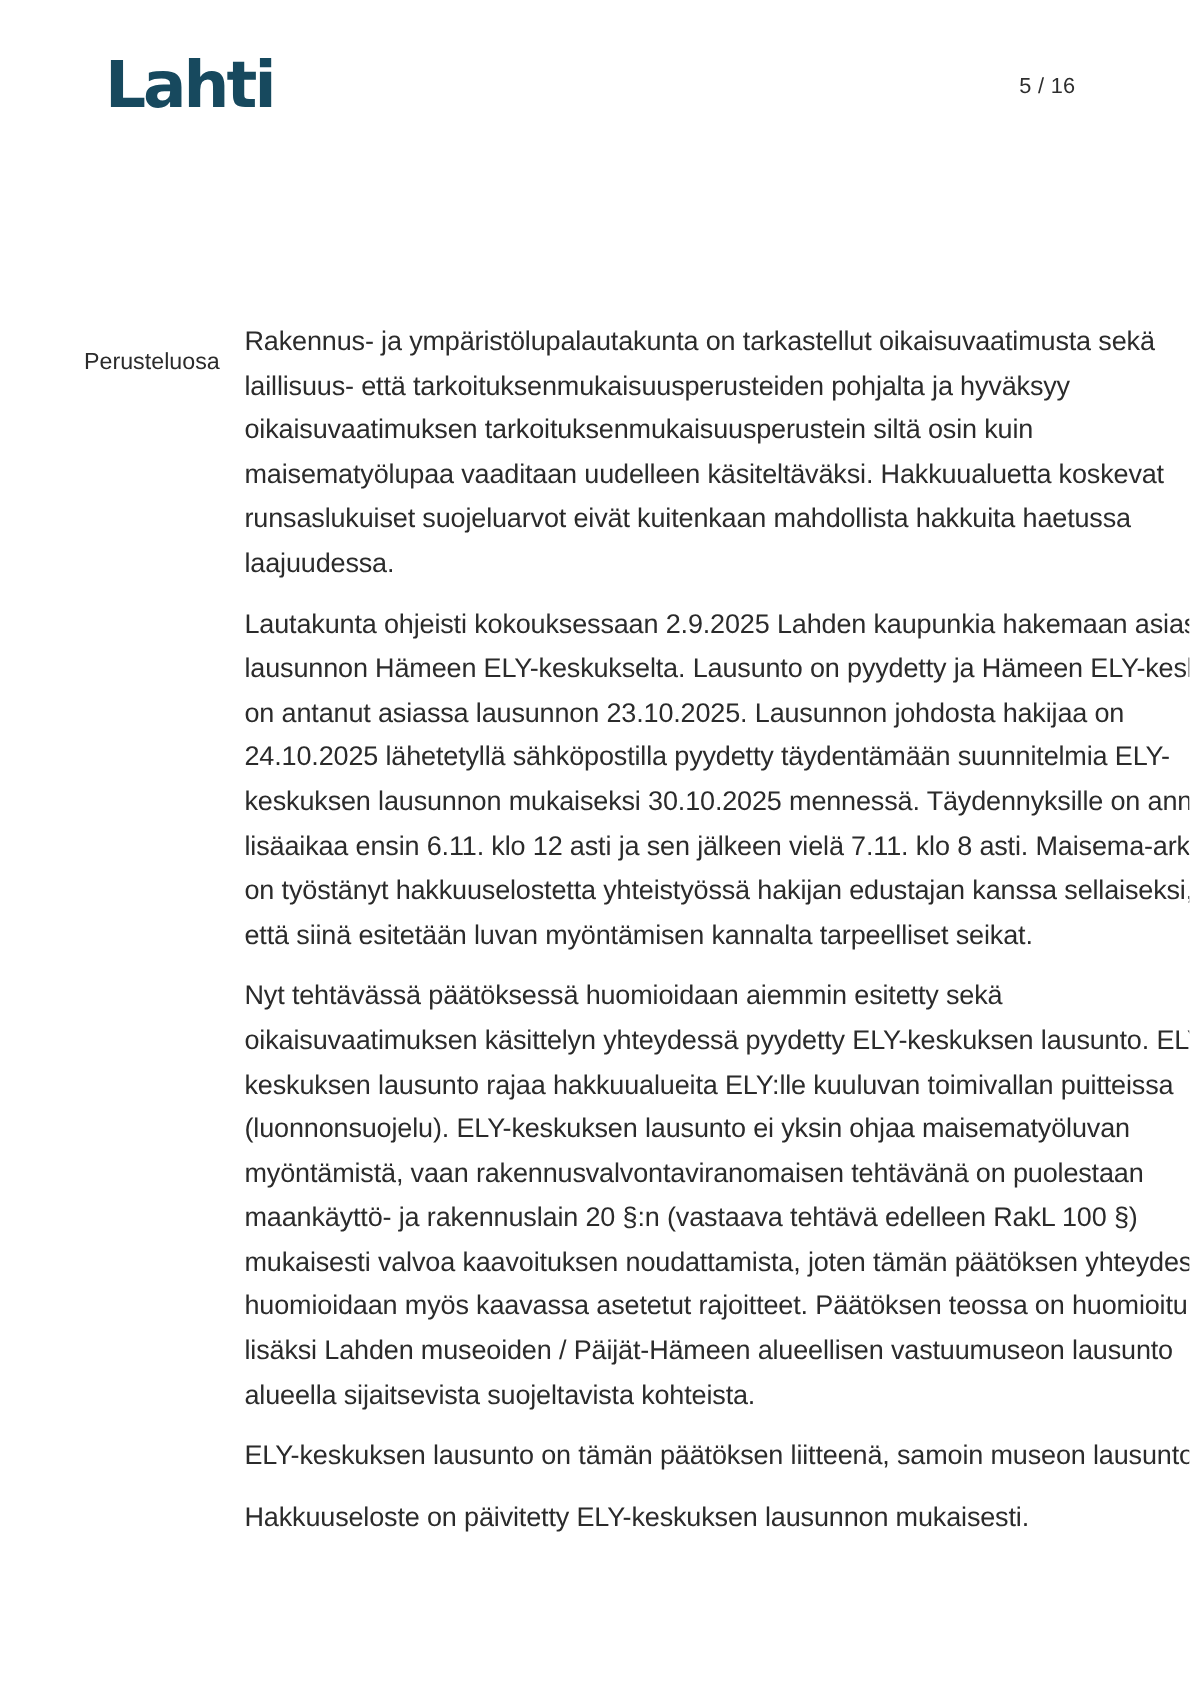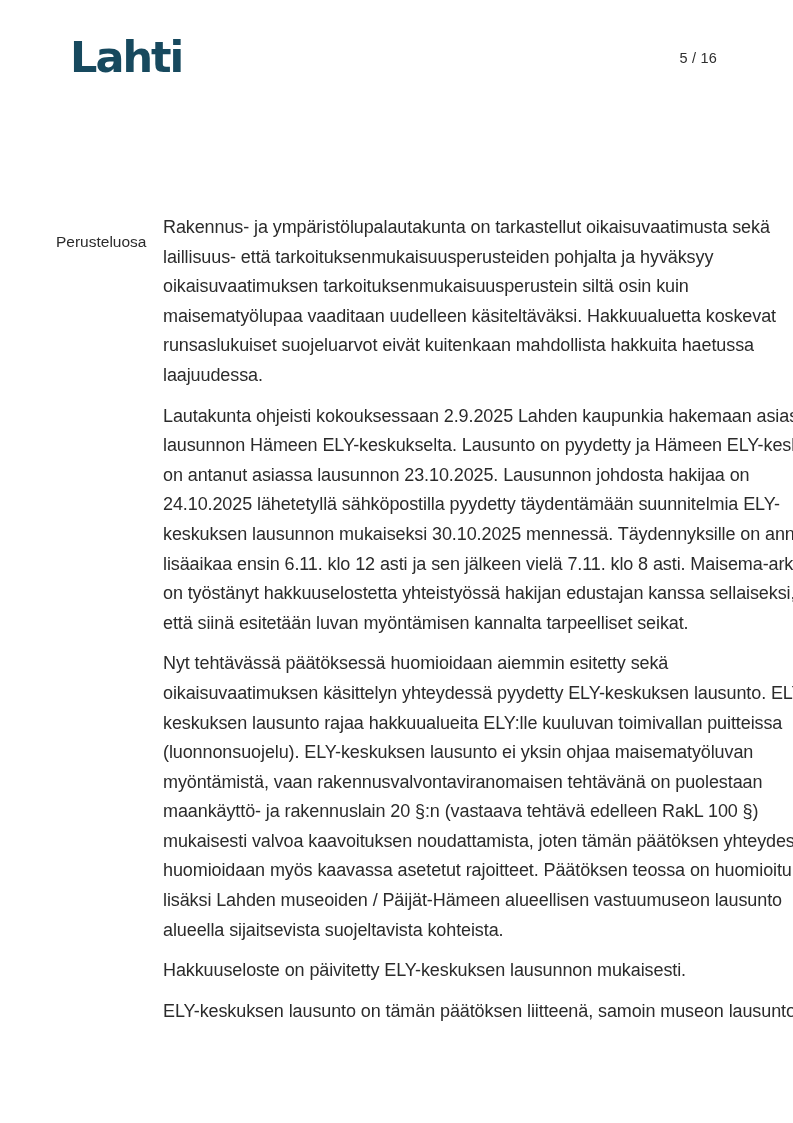--- a/index.html
+++ b/index.html
@@ -99,17 +99,17 @@
     <div class="para">Nyt tehtävässä päätöksessä huomioidaan aiemmin esitetty sekä
 oikaisuvaatimuksen käsittelyn yhteydessä pyydetty ELY-keskuksen lausunto. ELY-
 keskuksen lausunto rajaa hakkuualueita ELY:lle kuuluvan toimivallan puitteissa
 (luonnonsuojelu). ELY-keskuksen lausunto ei yksin ohjaa maisematyöluvan
 myöntämistä, vaan rakennusvalvontaviranomaisen tehtävänä on puolestaan
 maankäyttö- ja rakennuslain 20 §:n (vastaava tehtävä edelleen RakL 100 §)
 mukaisesti valvoa kaavoituksen noudattamista, joten tämän päätöksen yhteydessä
 huomioidaan myös kaavassa asetetut rajoitteet. Päätöksen teossa on huomioitu
 lisäksi Lahden museoiden / Päijät-Hämeen alueellisen vastuumuseon lausunto
 alueella sijaitsevista suojeltavista kohteista.</div>
+    <div class="para">ELY-keskuksen lausunto on tämän päätöksen liitteenä, samoin museon lausunto.</div>
     <div class="para">Hakkuuseloste on päivitetty ELY-keskuksen lausunnon mukaisesti.</div>
-    <div class="para">ELY-keskuksen lausunto on tämän päätöksen liitteenä, samoin museon lausunto.</div>
   </div>
 
 </div>
 
 </body></html>

